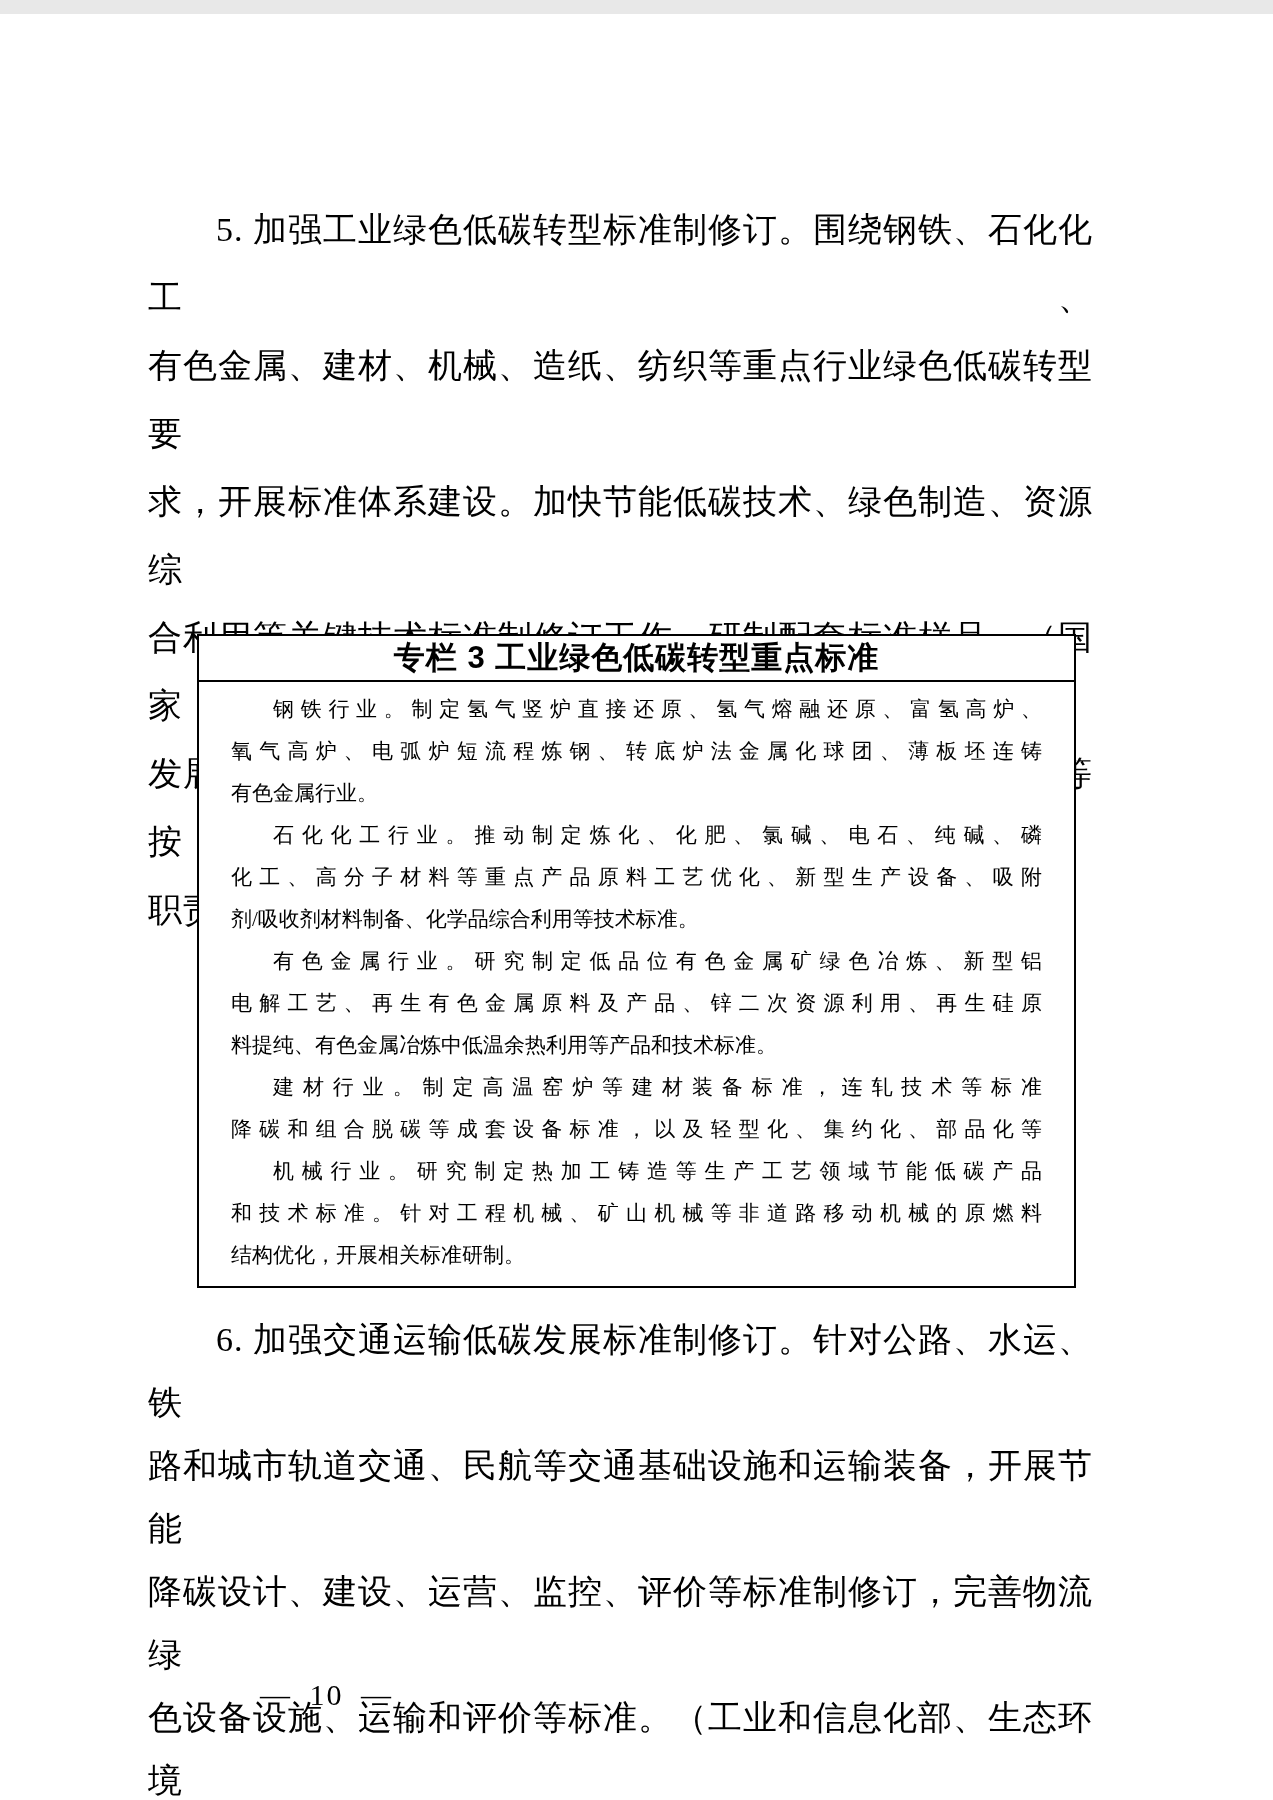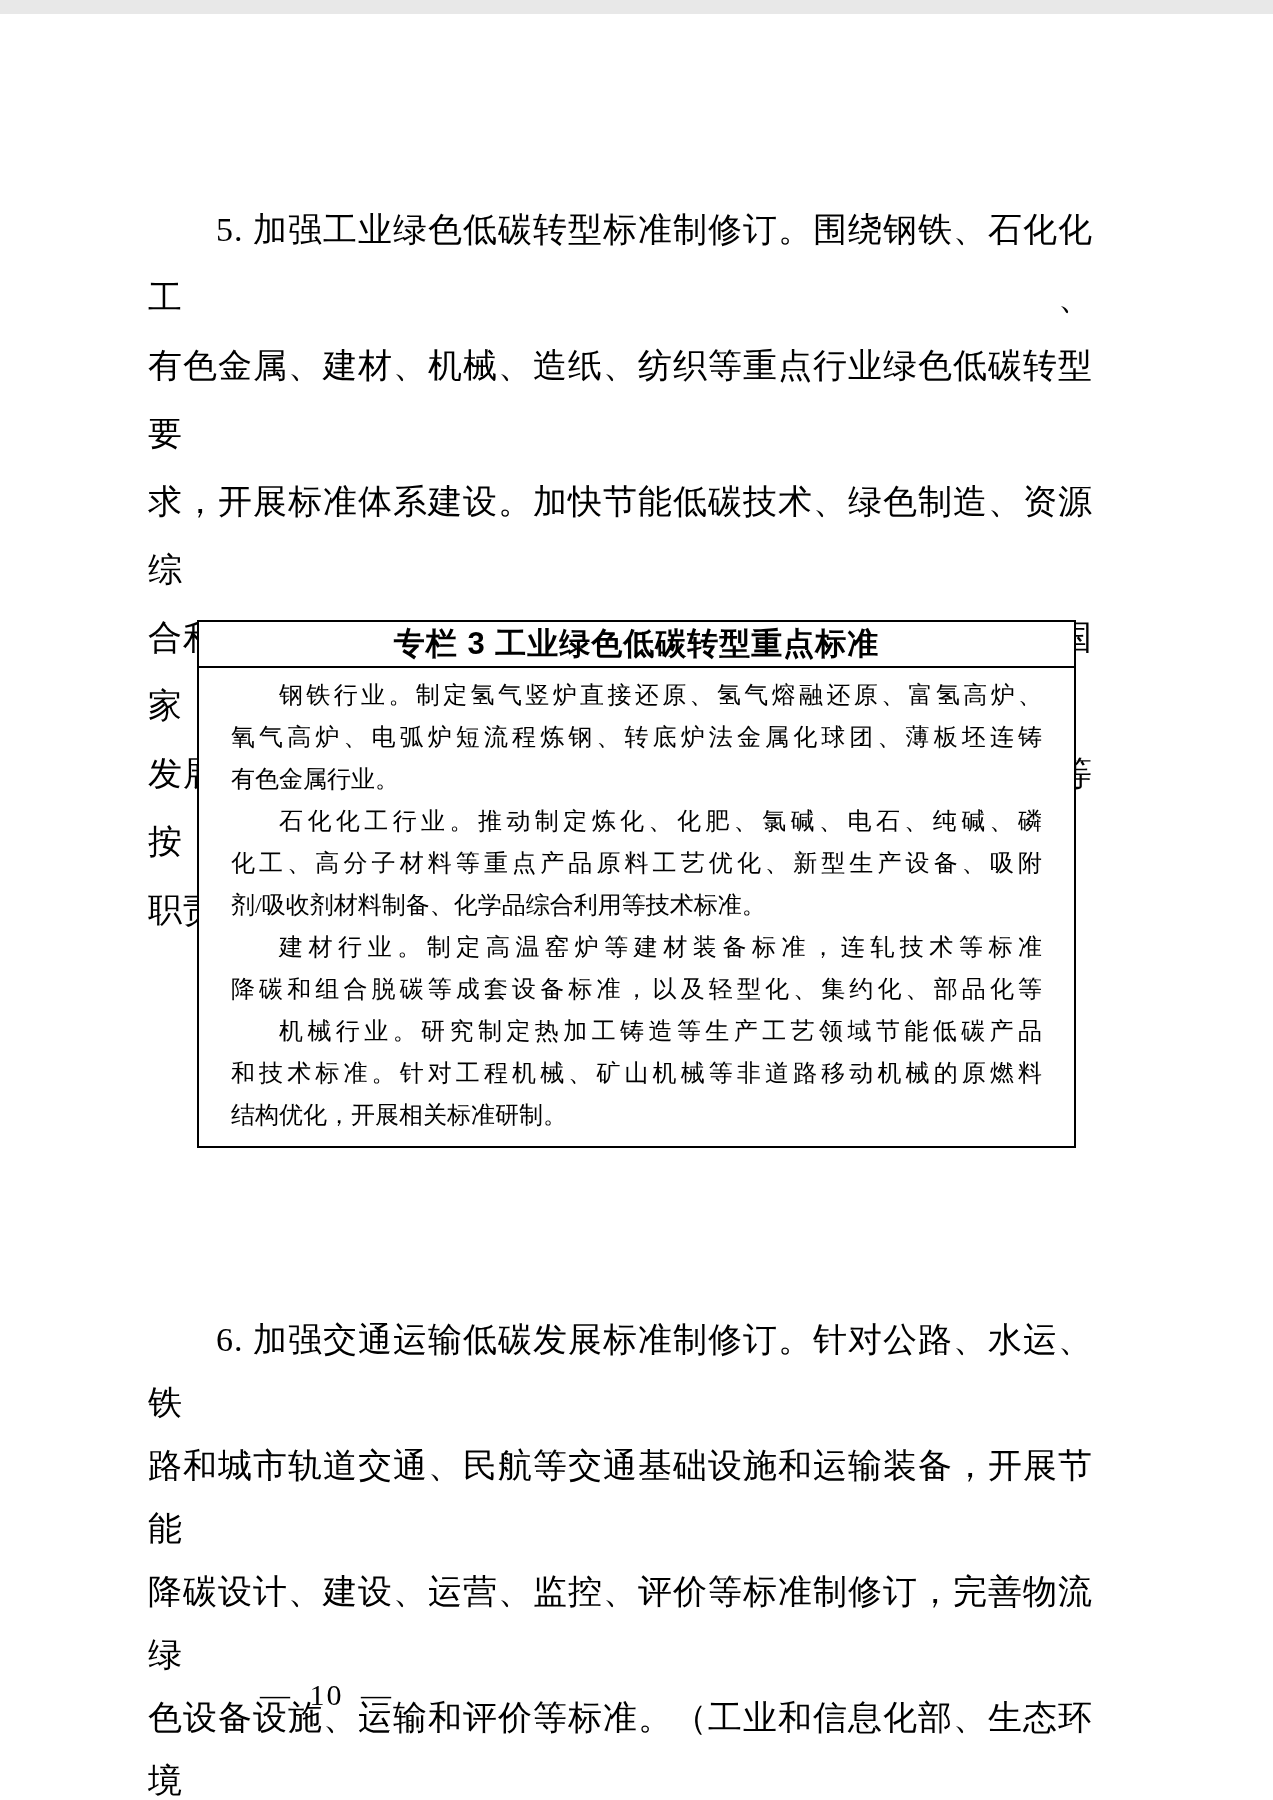--- a/index.html
+++ b/index.html
@@ -25,38 +25,38 @@
   .line{
     text-align:justify;
     text-align-last:justify;
     white-space:normal;
   }
   .line.pl{text-align-last:left;}
   .line.ind{text-indent:2em;}
   .column-box{
     position:absolute;
     left:197px;
-    top:606px;
+    top:620px;
     width:879px;
     border:2px solid #000000;
     box-sizing:border-box;
     background:#ffffff;
   }
   .box-title{
     font-family:"Liberation Sans","DejaVu Sans",sans-serif;
     font-weight:bold;
     font-size:31px;
     line-height:44px;
     text-align:center;
     border-bottom:2px solid #000000;
     letter-spacing:1px;
   }
   .box-content{
     padding:6px 32px 10px 32px;
-    font-size:24px;
+    font-size:21px;
     line-height:42px;
   }
   .page-footer{
     position:absolute;
     left:190px;
     top:1630px;
     font-size:30px;
     letter-spacing:2px;
     word-spacing:8px;
     white-space:pre;
@@ -83,20 +83,25 @@
           <div class="line ind">钢铁行业。制定氢气竖炉直接还原、氢气熔融还原、富氢高炉、</div>
           <div class="line">氧气高炉、电弧炉短流程炼钢、转底炉法金属化球团、薄板坯连铸</div>
           <div class="line pl">有色金属行业。</div>
         </div>
       <div class="box-section">
           <div class="line ind">石化化工行业。推动制定炼化、化肥、氯碱、电石、纯碱、磷</div>
           <div class="line">化工、高分子材料等重点产品原料工艺优化、新型生产设备、吸附</div>
           <div class="line pl">剂/吸收剂材料制备、化学品综合利用等技术标准。</div>
         </div>
       <div class="box-section">
+          <div class="line ind">有色金属行业。研究制定低品位有色金属矿绿色冶炼、新型铝</div>
+          <div class="line">电解工艺、再生有色金属原料及产品、锌二次资源利用、再生硅原</div>
+          <div class="line pl">料提纯、有色金属冶炼中低温余热利用等产品和技术标准。</div>
+        </div>
+      <div class="box-section">
           <div class="line ind">建材行业。制定高温窑炉等建材装备标准，连轧技术等标准</div>
           <div class="line">降碳和组合脱碳等成套设备标准，以及轻型化、集约化、部品化等</div>
         </div>
       <div class="box-section">
           <div class="line ind">机械行业。研究制定热加工铸造等生产工艺领域节能低碳产品</div>
           <div class="line">和技术标准。针对工程机械、矿山机械等非道路移动机械的原燃料</div>
           <div class="line pl">结构优化，开展相关标准研制。</div>
         </div>
     </div>
   </div>

